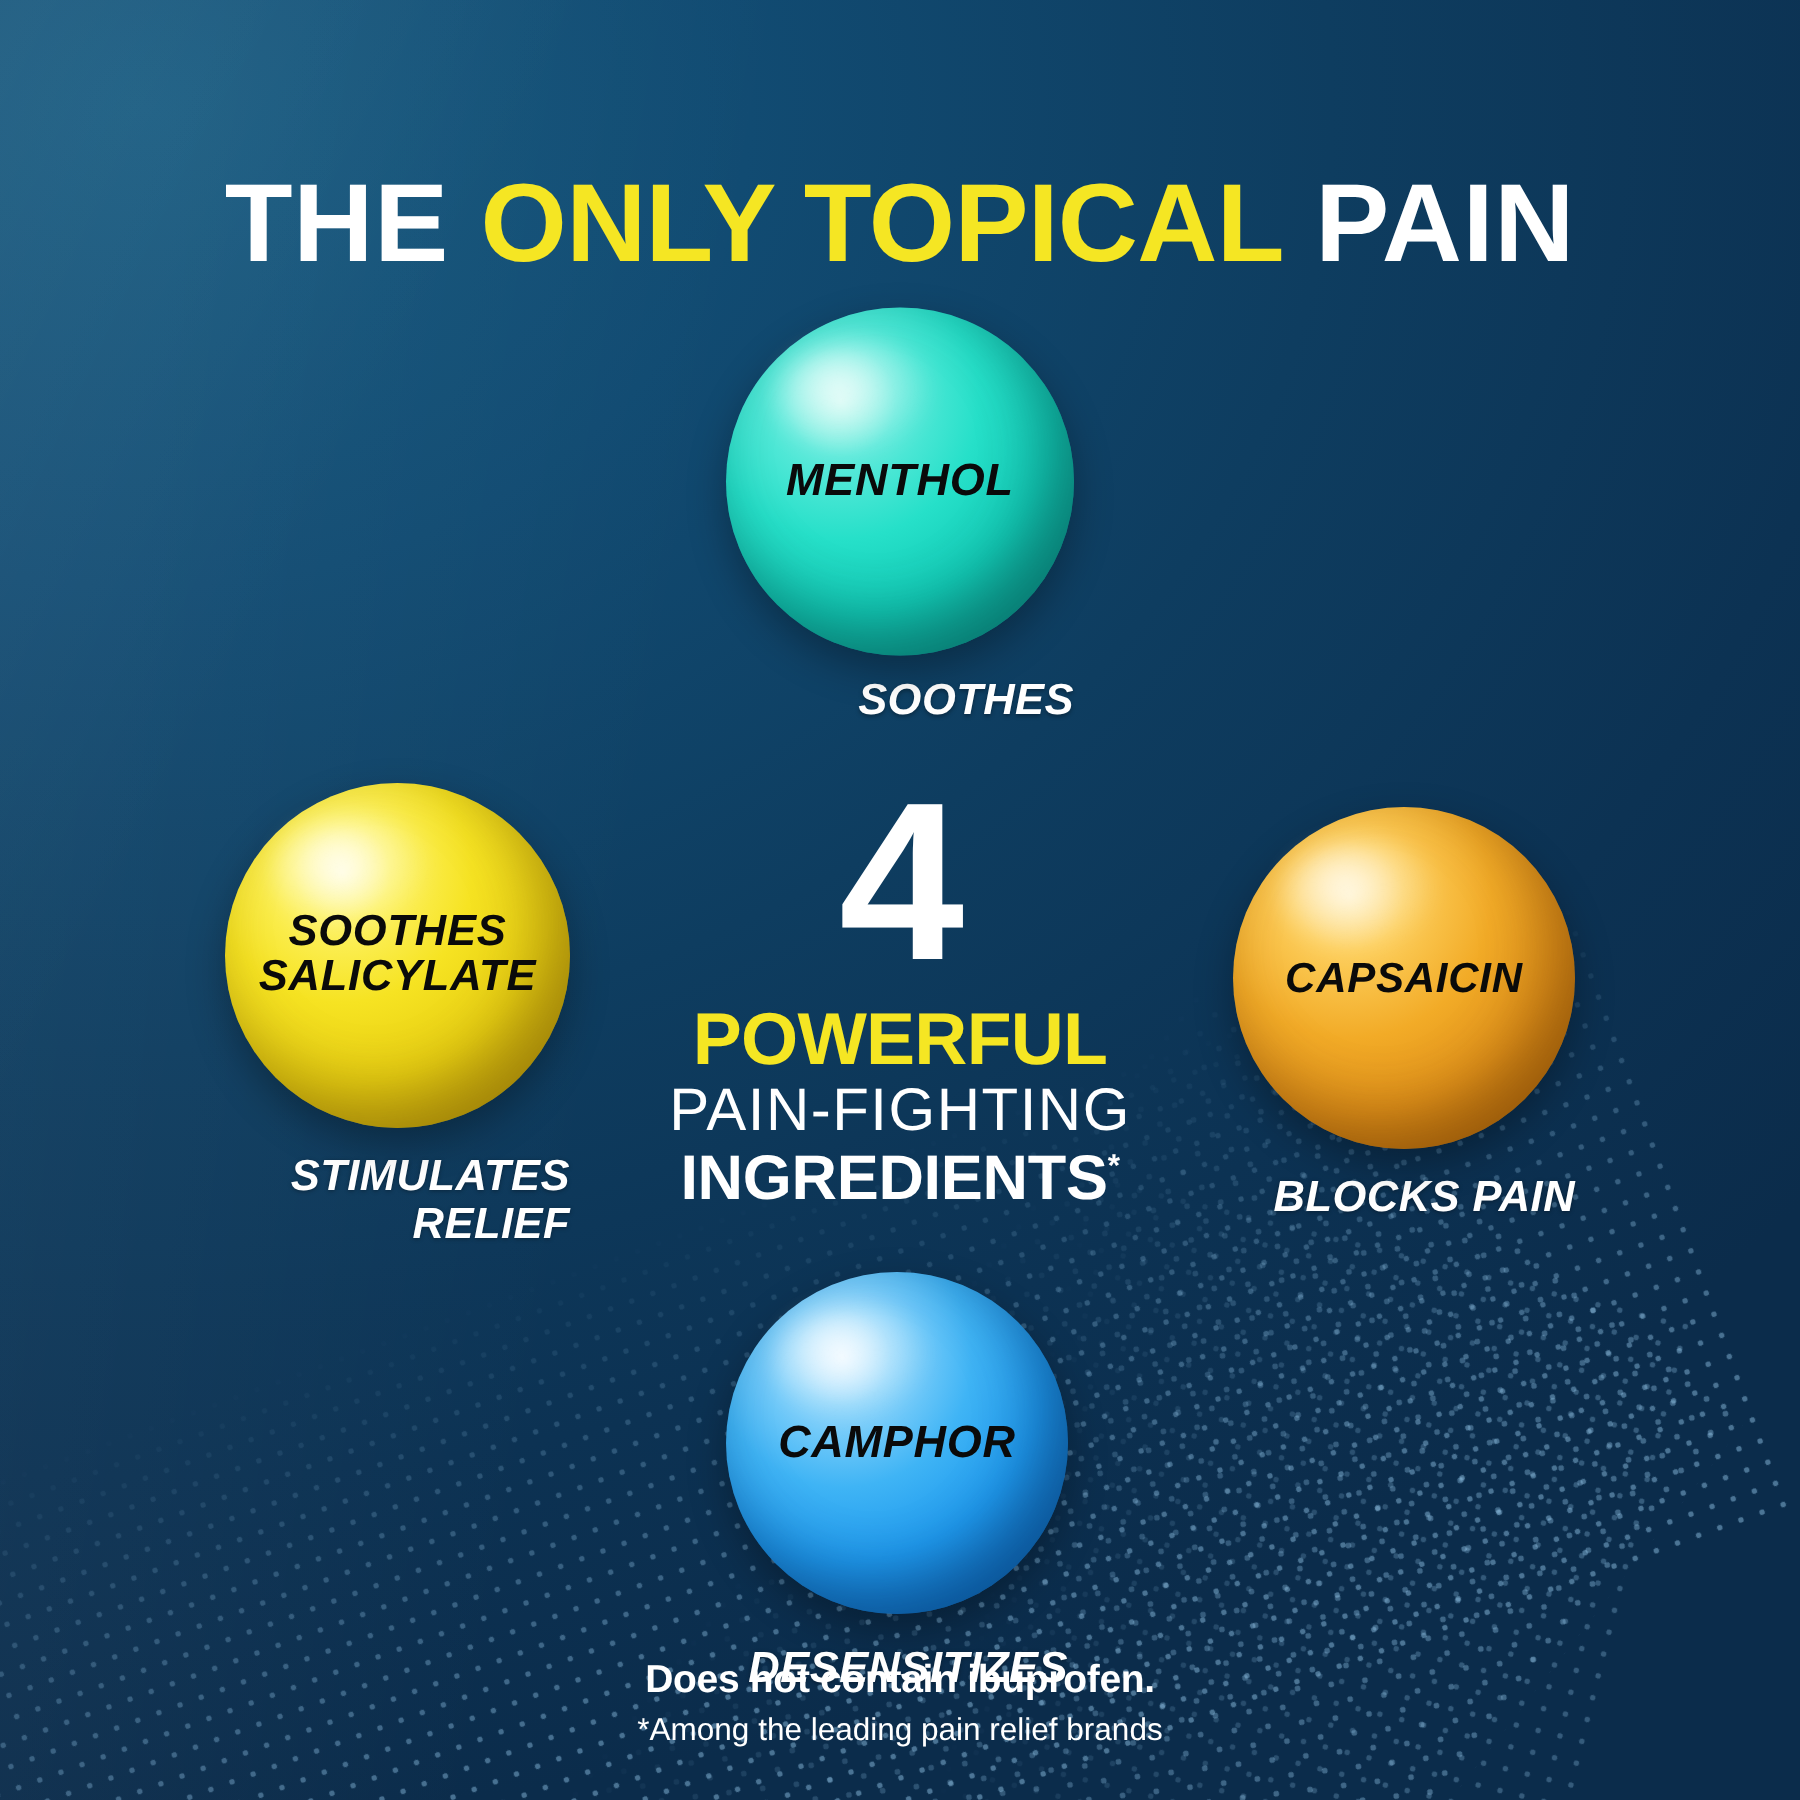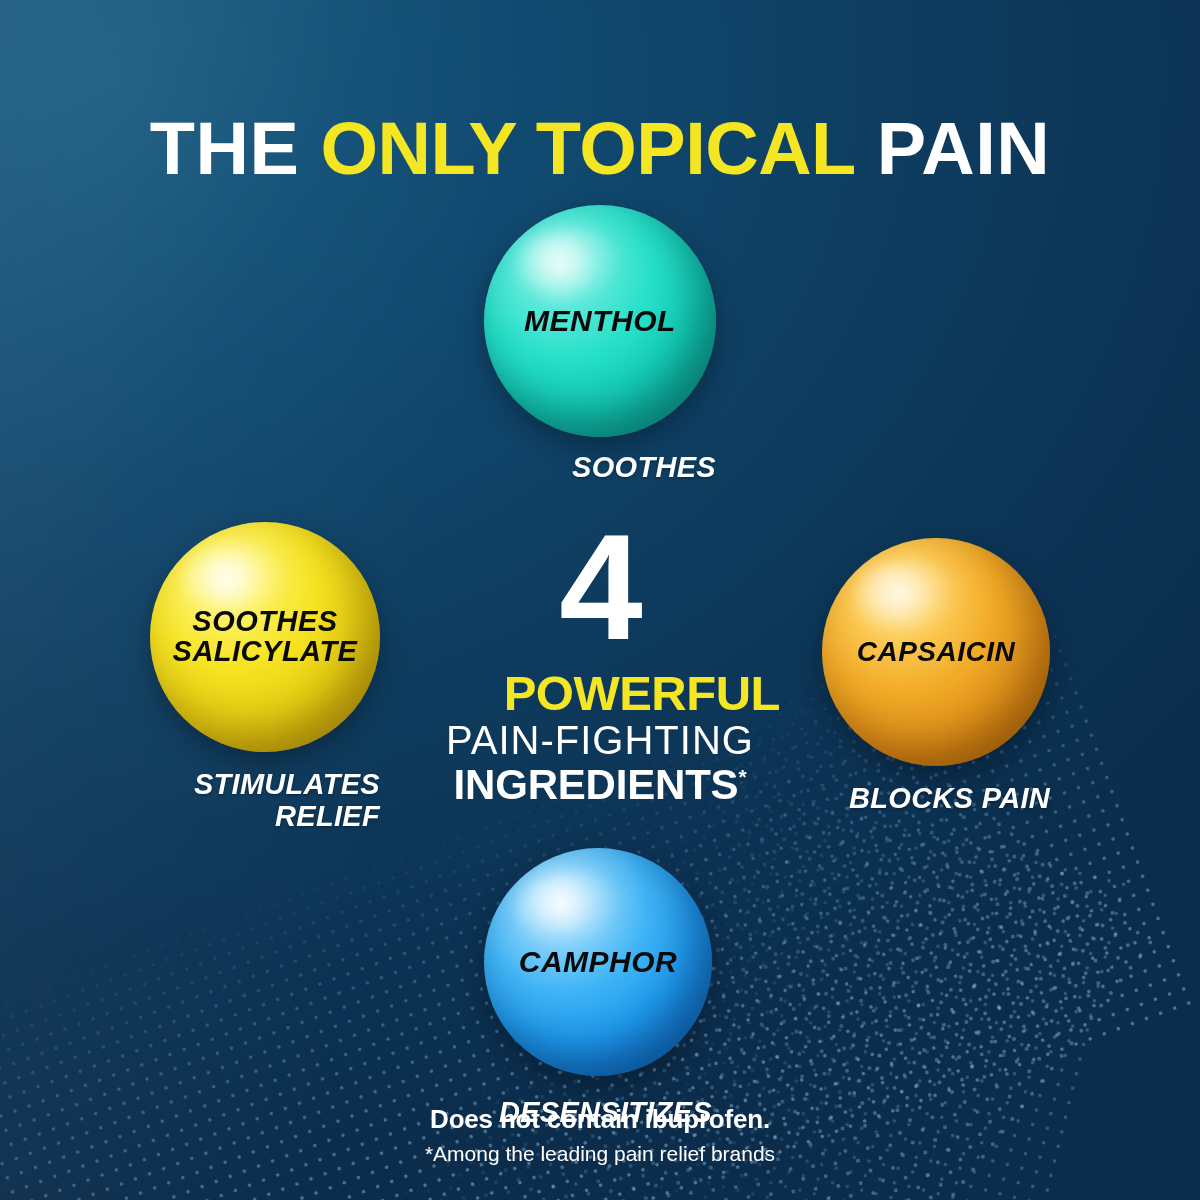--- a/index.html
+++ b/index.html
@@ -187,21 +187,20 @@
     line-height: 0.9;
     letter-spacing: -2px;
   }
   .powerful {
     margin-top: 14px;
     color: #f5e623;
     font-size: 49px;
     font-weight: 800;
     line-height: 1;
     letter-spacing: -0.5px;
-    text-align: right;
   }
   .pain-fighting {
     color: #ffffff;
     font-size: 40px;
     font-weight: 300;
     line-height: 1.12;
     letter-spacing: 1px;
   }
   .ingredients {
     color: #ffffff;

